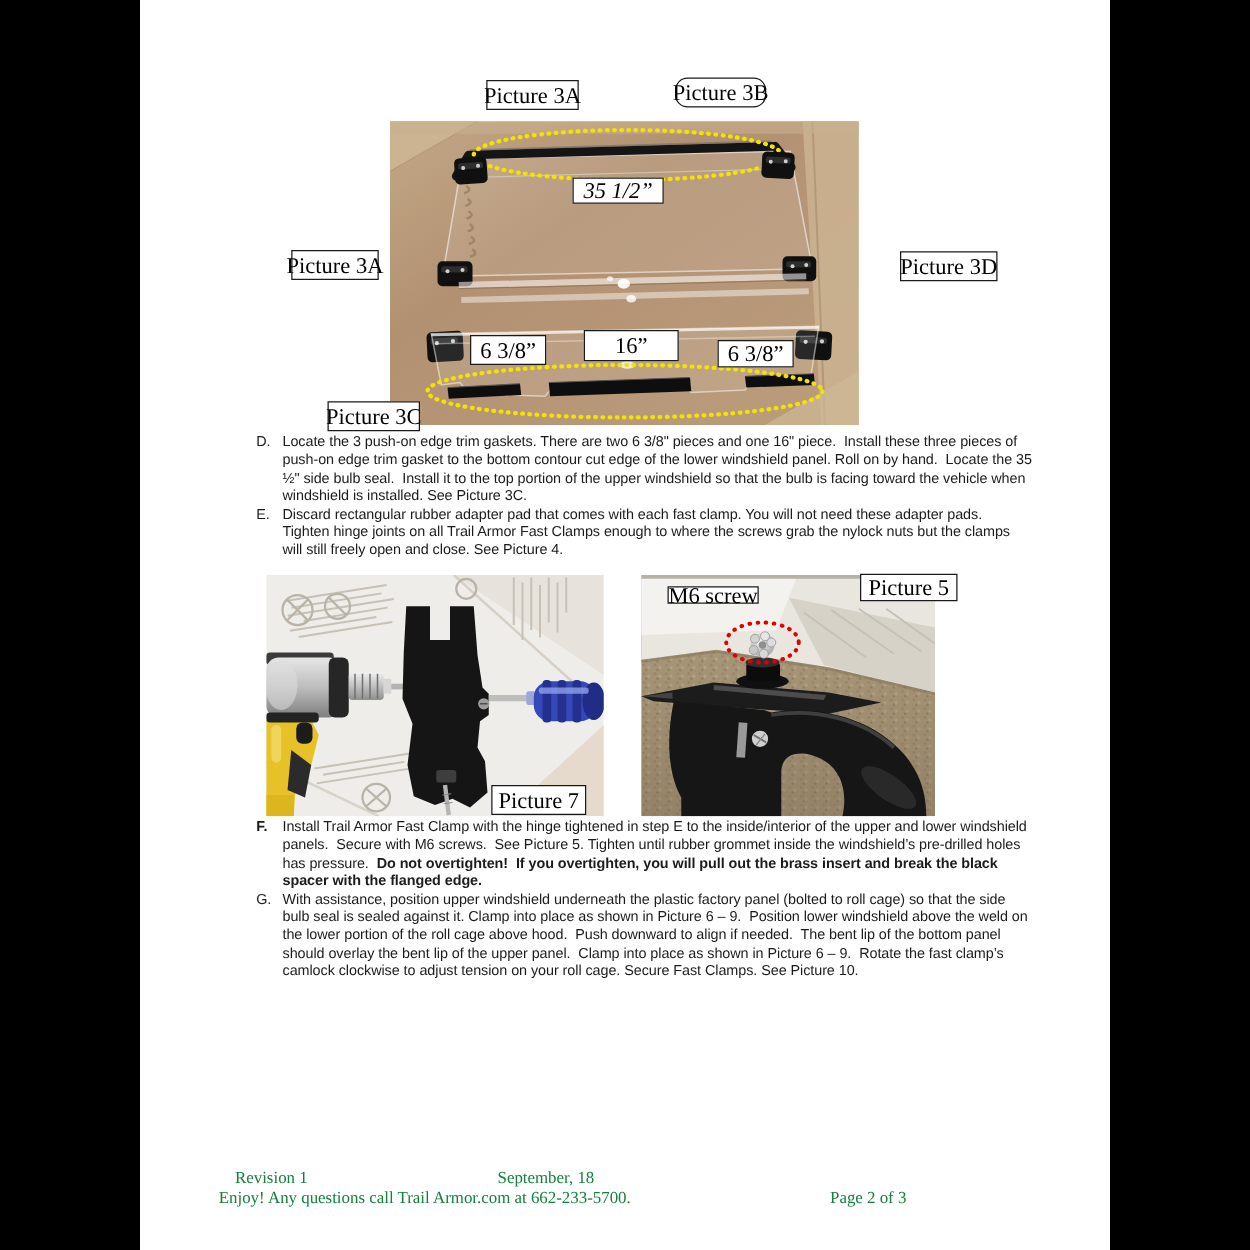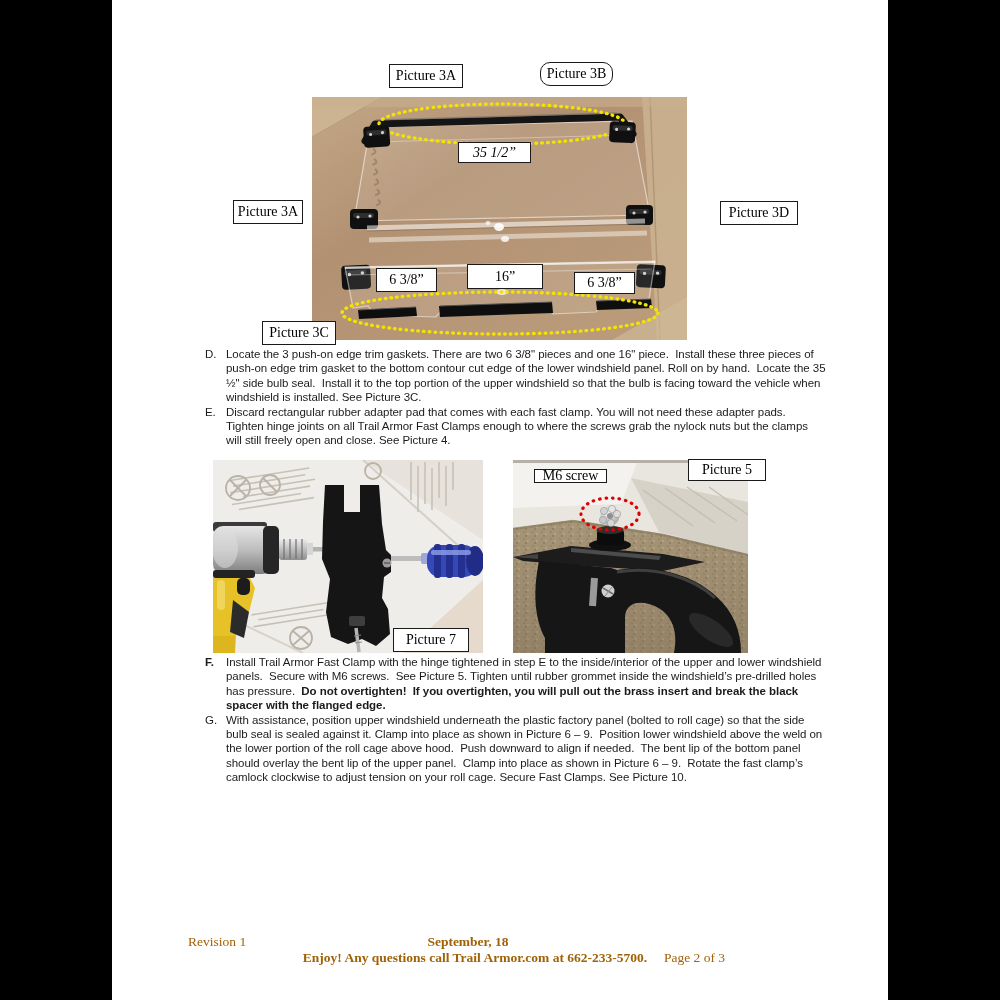--- a/index.html
+++ b/index.html
@@ -2,34 +2,34 @@
 <html><head>
 <meta charset="utf-8">
 <style>
   html,body{margin:0;padding:0;background:#000;}
   #canvas{position:relative;width:1000px;height:1000px;background:#000;overflow:hidden;
           font-family:"Liberation Sans",sans-serif;}
   .page{position:absolute;left:112px;top:0;width:776px;height:1000px;background:#ffffff;}
   .abs{position:absolute;}
   
   .callout{position:absolute;background:#fff;border:1.5px solid #1a1a1a;
-           font-family:"Liberation Serif",serif;font-size:14px;color:#000;
+           font-family:"Liberation Serif",serif;font-size:18px;color:#000;
            display:flex;align-items:center;justify-content:center;z-index:30;
            box-sizing:border-box;white-space:nowrap;}
   
   .steps{position:absolute;width:621px;z-index:10;}
   .step{position:relative;padding-left:21px;font-size:11.5px;line-height:14.4px;
         color:#1b1b1b;letter-spacing:-0.05px;}
   .step-letter{position:absolute;left:0;top:0;}
   .step-body{white-space:pre-wrap;}
   .bold{font-weight:bold;}
   
   .footer{position:absolute;font-family:"Liberation Serif",serif;font-size:13.5px;
-          color:#a16207;z-index:10;}
-  .center{text-align:center;font-weight:bold;}
+          color:#15803d;z-index:10;}
+  .center{text-align:left;}
   svg{display:block;}
 </style>
 </head>
 <body>
 
 <div id="canvas">
   <div class="page"></div>
 
   <div class="abs" style="left:312px;top:97px;z-index:5;">
     <svg width="375" height="243" viewBox="0 0 375 243">

